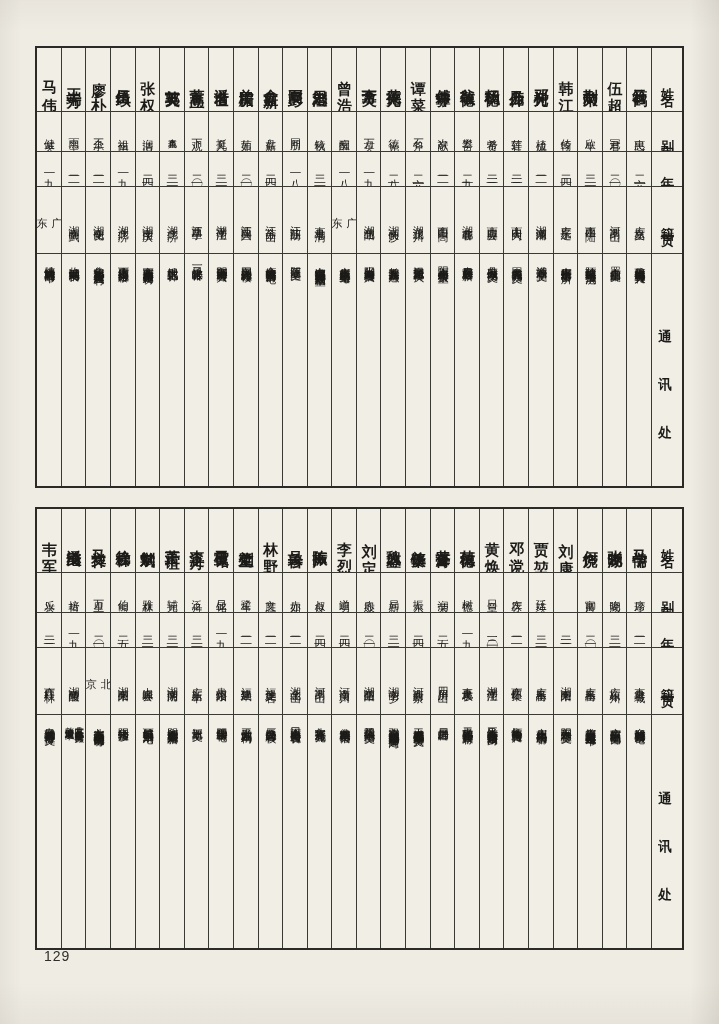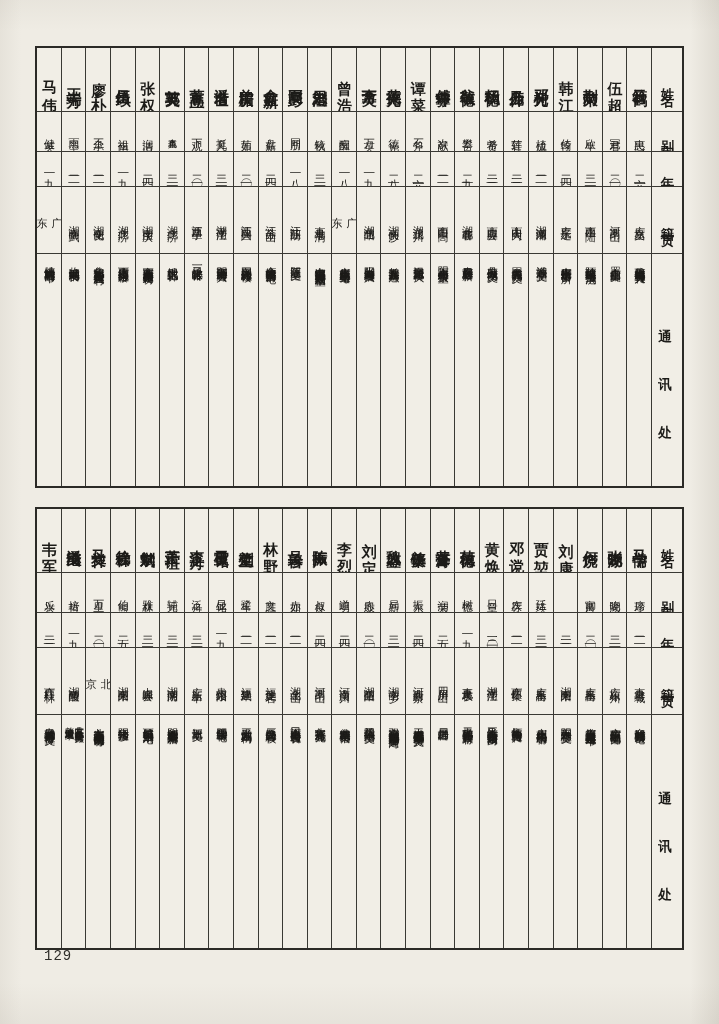--- a/index.html
+++ b/index.html
@@ -43,21 +43,21 @@
   .addr-small{font-size:9.5px;padding-right:2px;line-height:1.05;}
   .spread-n2{letter-spacing:17px;padding-top:13px;}
   .tight-n3{letter-spacing:1.5px;}
   .spread-g2{letter-spacing:26px;padding-top:21px;}
   .alias-3{letter-spacing:0;font-size:9px;}
   .hdr{font-weight:700;font-size:13.5px;}
   .hdr-2{letter-spacing:7px;padding-top:6px;}
   .hdr-addr{letter-spacing:48px;padding-top:42px;font-weight:700;font-size:13.5px;}
   #page-number{
     position:absolute;left:44px;top:948px;font-size:14px;color:#2f2e2a;
-    font-family:Liberation Mono, monospace;letter-spacing:1px;
+    font-family:Liberation Sans, sans-serif;letter-spacing:1px;
   }
 </style>
 </head>
 <body>
 
 <div class="page-shade"></div>
 
 <div id="table-top" class="dir-table">
   <div class="col header-col">
     <div class="cell cell-name c-flex hdr hdr-2">姓名</div>

